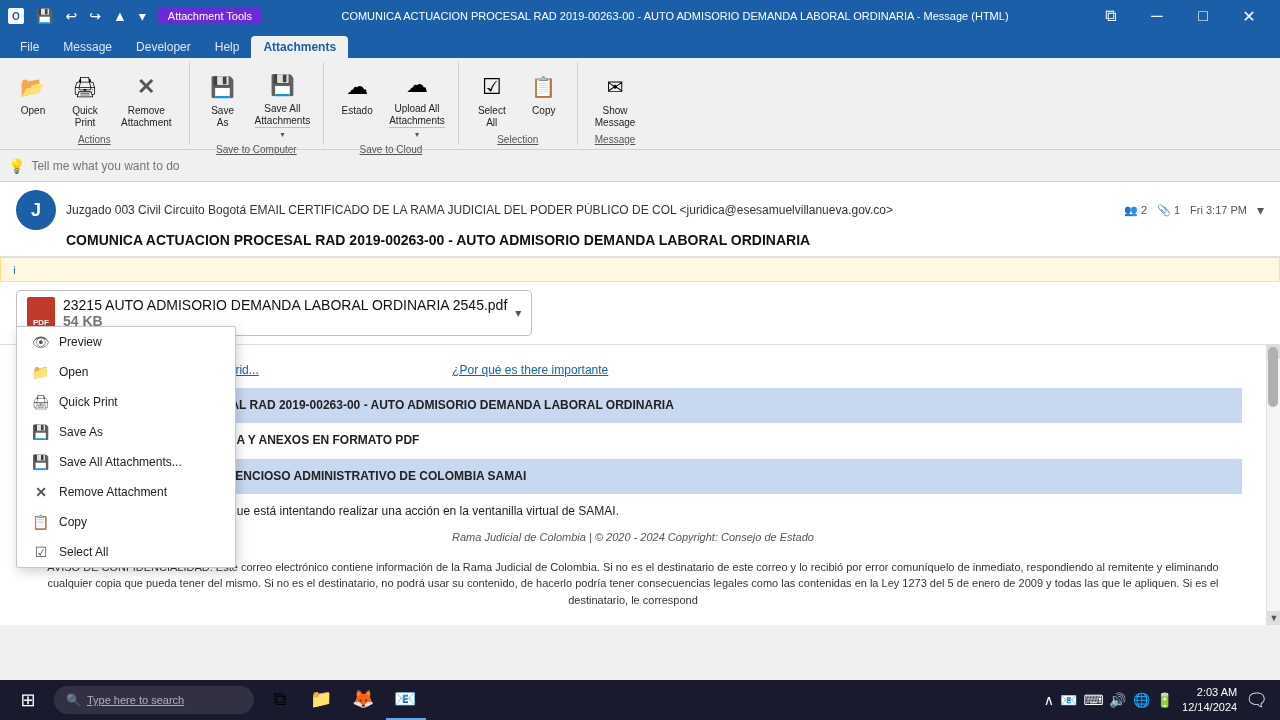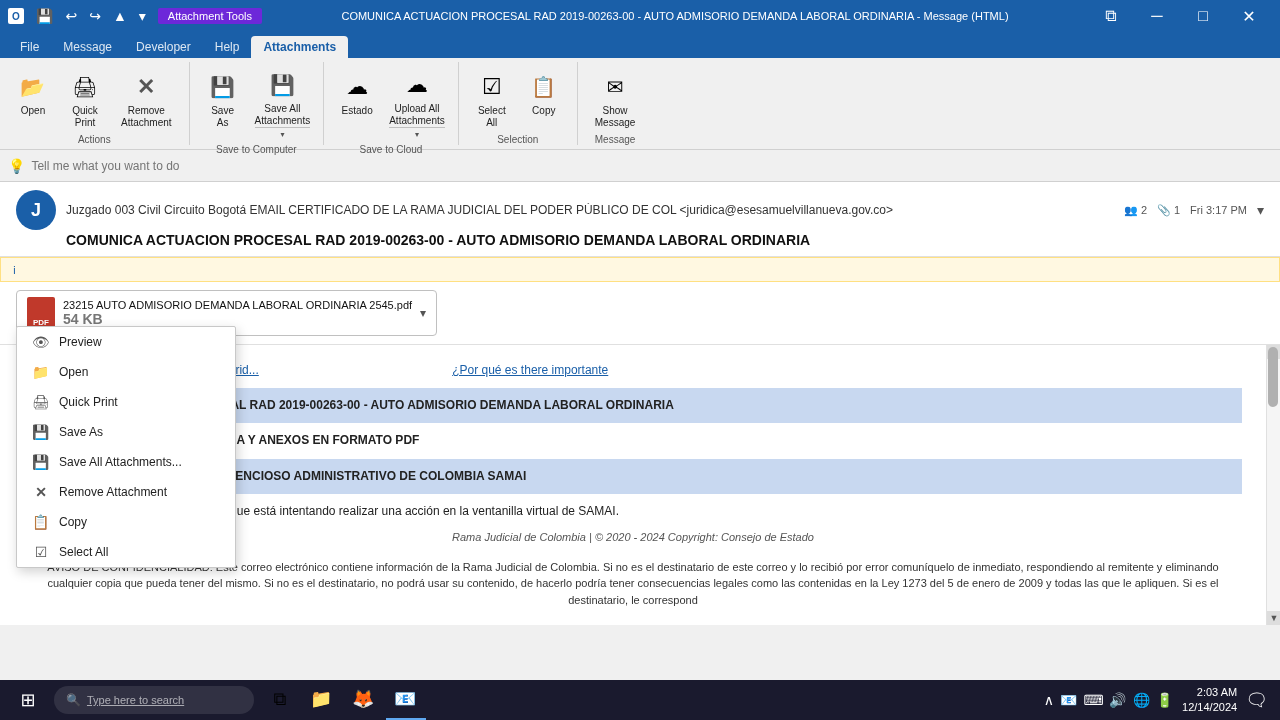--- a/index.html
+++ b/index.html
@@ -98,20 +98,21 @@
       flex: 1;
       align-items: flex-start;
       padding-top: 2px;
     }
     .ribbon-group-label {
       font-size: 10px;
       color: #555;
       margin-top: auto;
       text-align: left;
       padding-bottom: 2px;
+      text-decoration: underline;
     }
     .ribbon-btn {
       display: flex;
       flex-direction: column;
       align-items: center;
       padding: 4px 8px;
       cursor: pointer;
       border-radius: 3px;
       border: 1px solid transparent;
       background: none;
@@ -216,21 +217,21 @@
       width: 28px; height: 32px;
       background: #c0392b;
       color: white;
       font-size: 8px;
       font-weight: bold;
       display: flex; align-items: flex-end; justify-content: center;
       border-radius: 2px;
       padding-bottom: 2px;
     }
     .attachment-info { display: flex; flex-direction: column; }
-    .attachment-name { font-size: 11px; color: #111; text-align: right; }
+    .attachment-name { font-size: 14px; color: #111; text-align: right; }
     .attachment-size { font-size: 14px; color: #777; font-weight: bold; }
     .attachment-dropdown-arrow {
       font-size: 12px; color: #555;
     }
 
     
     .context-menu {
       position: absolute;
       top: 44px;
       left: 16px;

